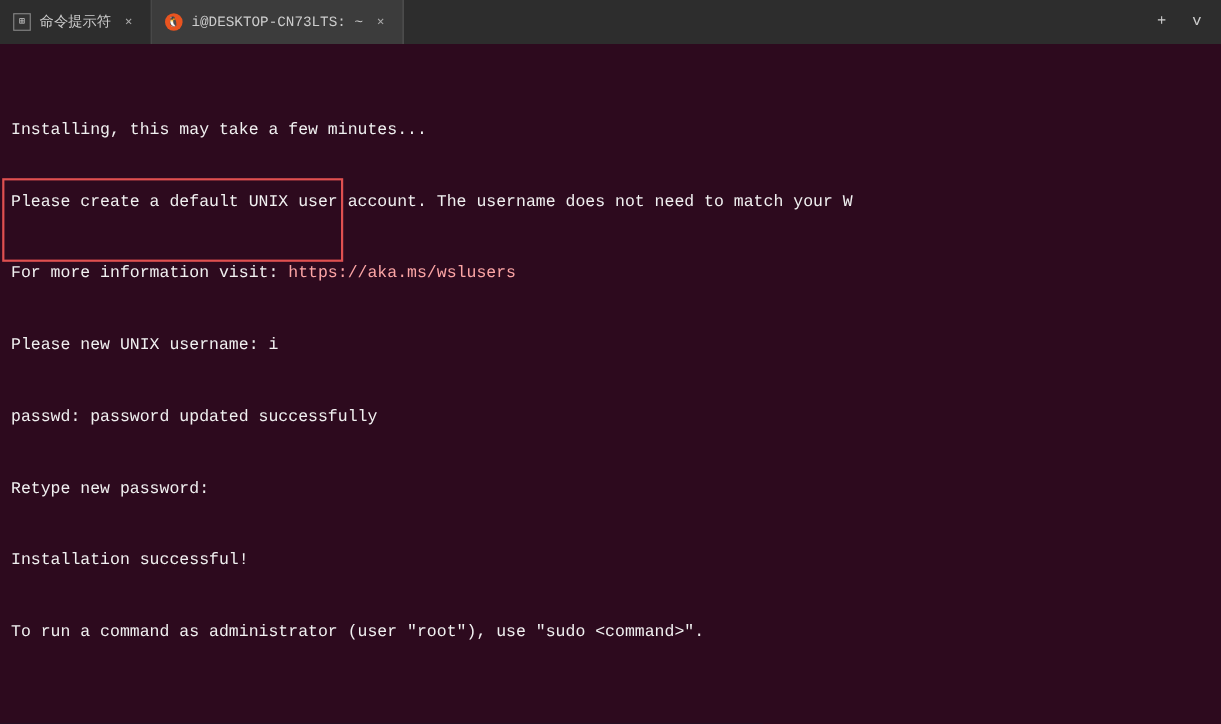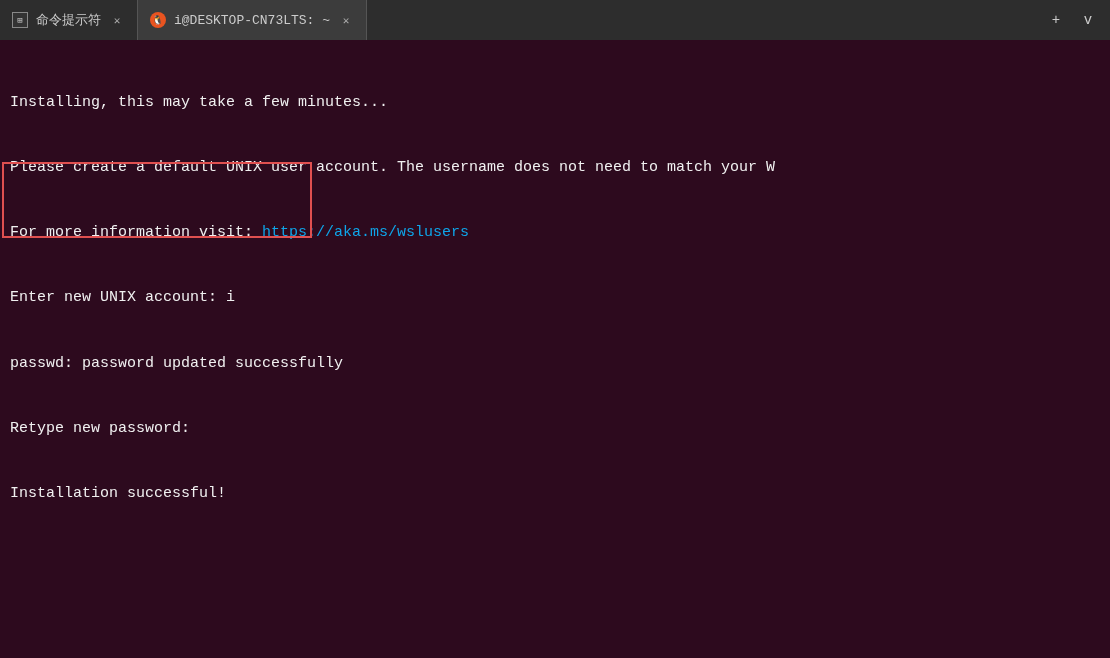--- a/index.html
+++ b/index.html
@@ -101,21 +101,21 @@
       justify-content: center;
       color: #ccc;
       font-size: 14px;
       cursor: pointer;
       border-radius: 4px;
     }
 
     .terminal-content {
       flex: 1;
       background: #2d0a1e;
-      padding: 8px 10px;
+      padding: 24px 10px;
       color: #f0f0f0;
       font-size: 15px;
       line-height: 1.45;
       overflow: hidden;
       position: relative;
     }
 
     .terminal-text {
       white-space: pre;
       color: #f0f0f0;
@@ -131,21 +131,21 @@
       pointer-events: none;
       z-index: 10;
     }
 
     .line {
       display: block;
       white-space: pre;
     }
 
     .url-link {
-      color: #0ea5e9;
+      color: #fca5a5;
     }
   </style>
 </head>
 <body>
 
 <div class="window">
 
   <div class="titlebar">
 
     <div class="tab inactive">
@@ -167,24 +167,25 @@
   </div>
 
   <div class="terminal-content">
 
     <div class="highlight-box"></div>
 
     <div class="terminal-text">
       <span class="line">Installing, this may take a few minutes...</span>
       <span class="line">Please create a default UNIX user account. The username does not need to match your W</span>
       <span class="line">For more information visit: <span class="url-link">https://aka.ms/wslusers</span></span>
-      <span class="line">Enter new UNIX account: i</span>
+      <span class="line">Please new UNIX username: i</span>
       <span class="line">passwd: password updated successfully</span>
       <span class="line">Retype new password:</span>
       <span class="line">Installation successful!</span>
+      <span class="line">To run a command as administrator (user "root"), use "sudo &lt;command&gt;".</span>
       
       <span class="line"></span>
       
       <span class="line"></span>
       
       
       
       <span class="line"></span>
       
       <span class="line"></span>

